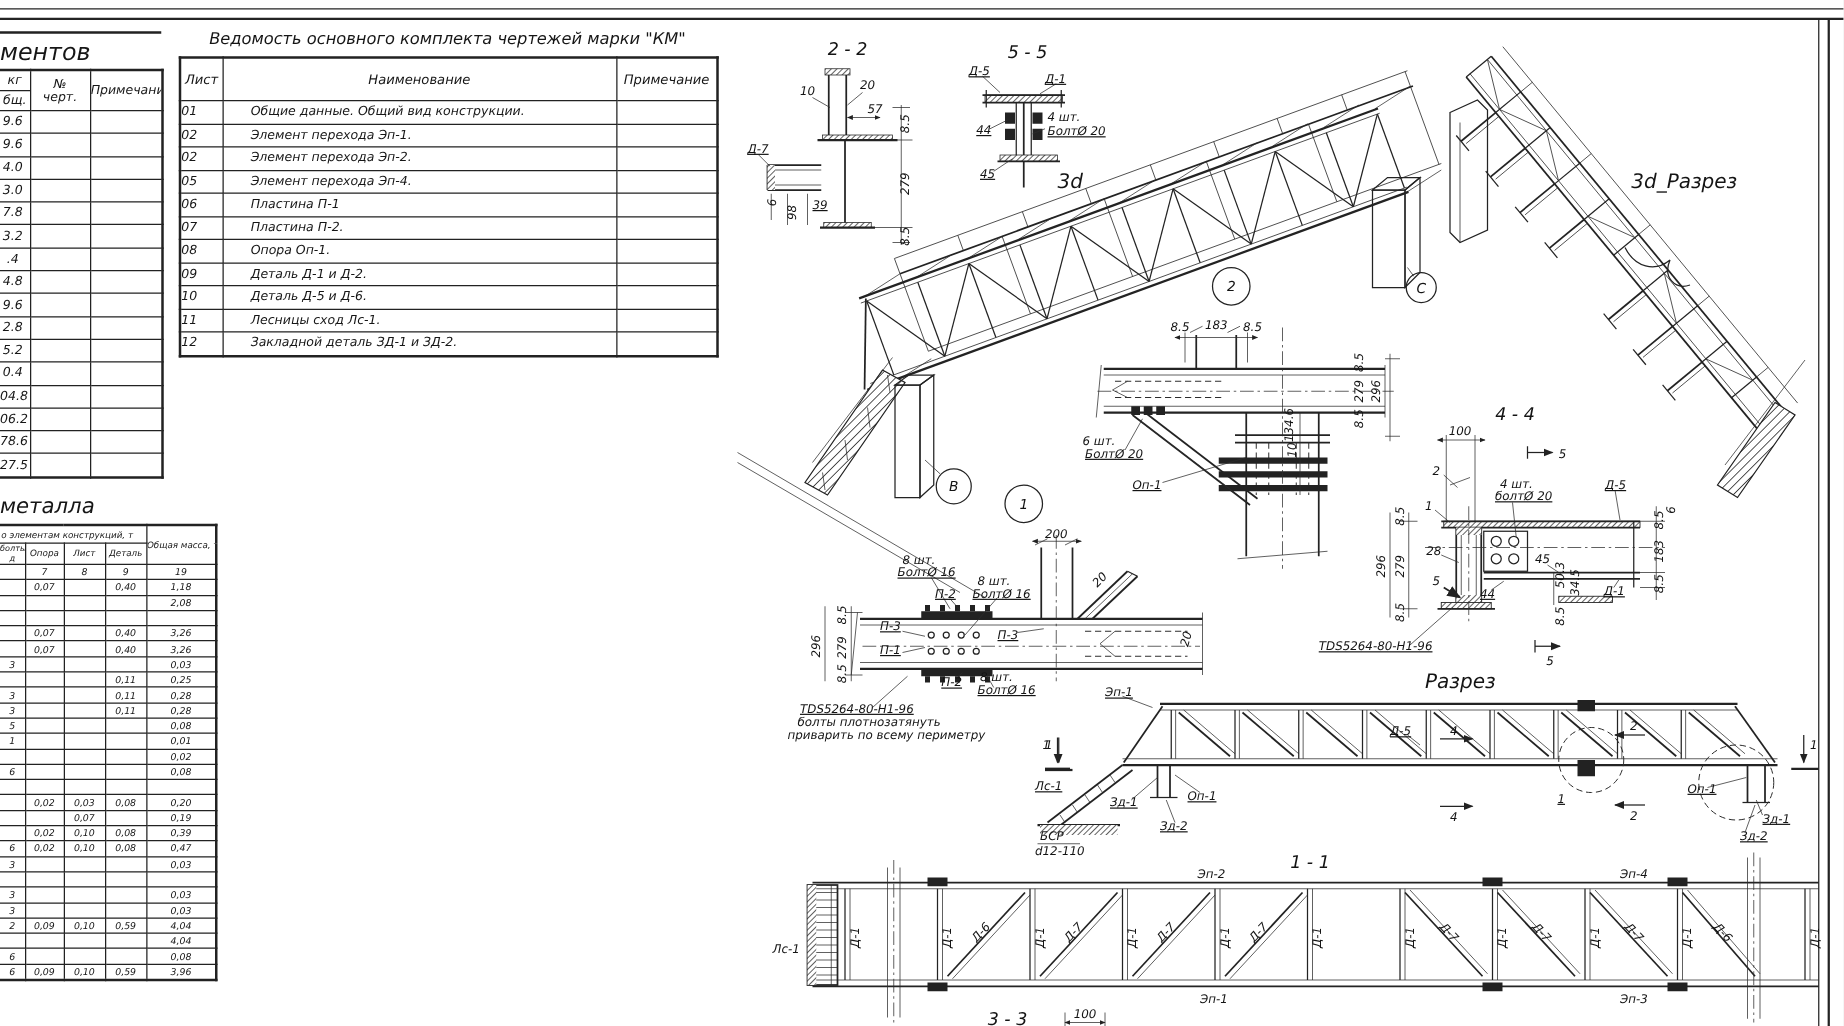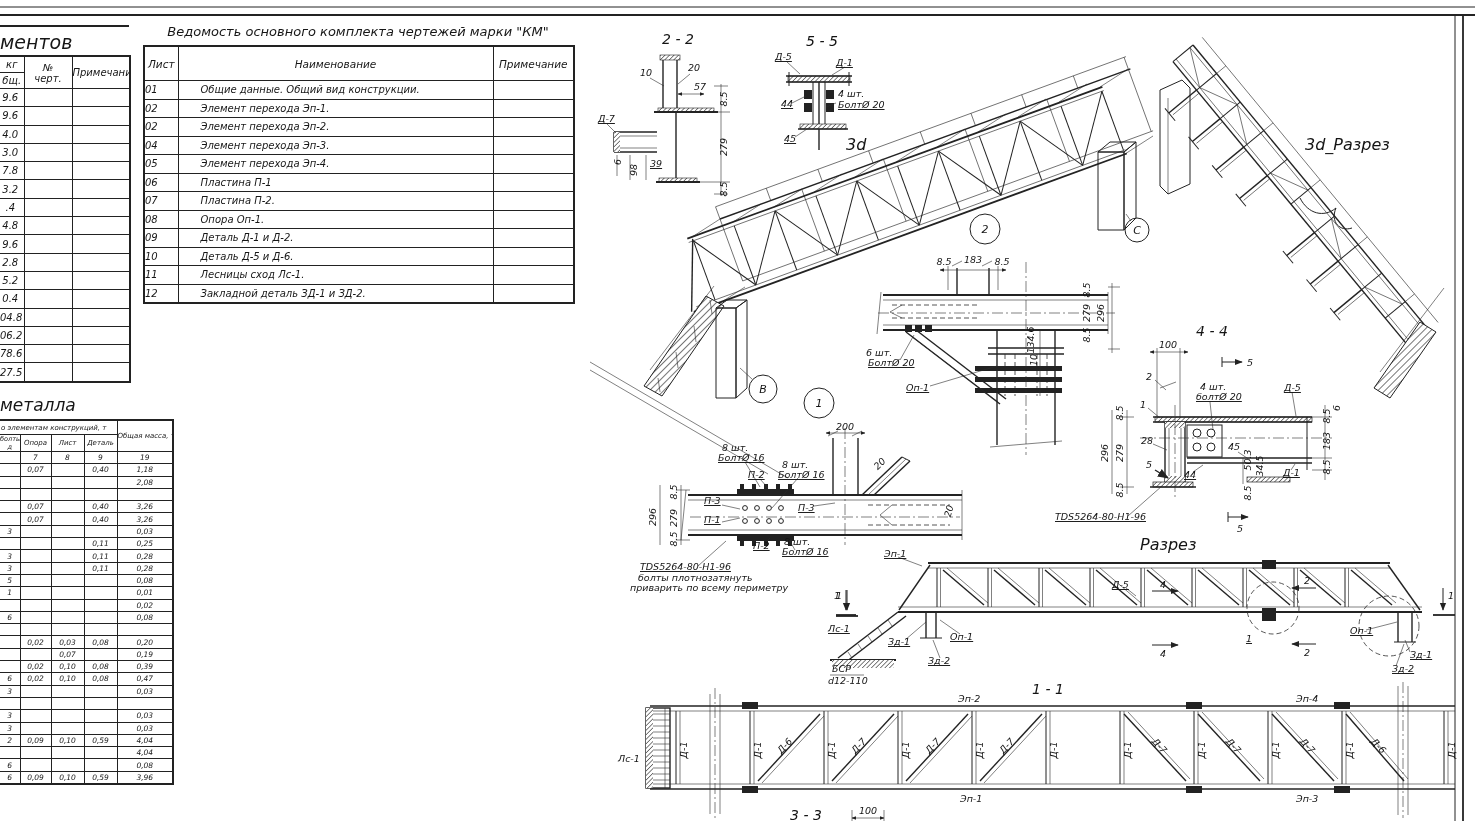--- a/index.html
+++ b/index.html
@@ -1103,25 +1103,20 @@
     <td class="dl-name">Элемент перехода Эп-1.</td>
     <td></td>
   </tr>
 
   <tr>
     <td class="dl-num">02</td>
     <td class="dl-name">Элемент перехода Эп-2.</td>
     <td></td>
   </tr>
 
-  <tr>
-    <td class="dl-num">04</td>
-    <td class="dl-name">Элемент перехода Эп-3.</td>
-    <td></td>
-  </tr>
 
   <tr>
     <td class="dl-num">05</td>
     <td class="dl-name">Элемент перехода Эп-4.</td>
     <td></td>
   </tr>
 
   <tr>
     <td class="dl-num">06</td>
     <td class="dl-name">Пластина П-1</td>

